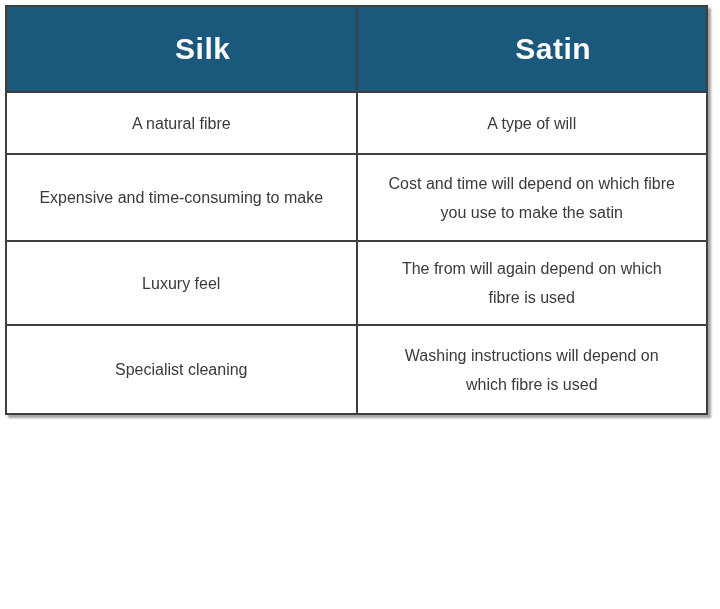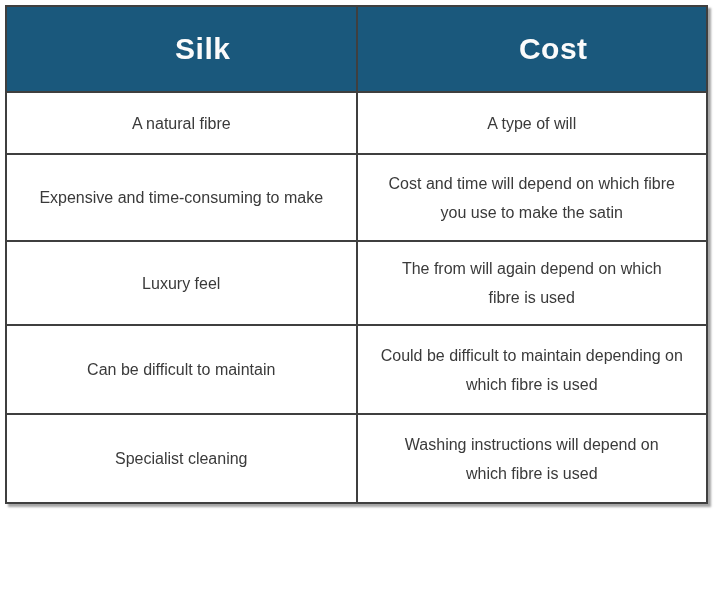--- a/index.html
+++ b/index.html
@@ -69,21 +69,21 @@
 <body>
 
 <div class="page">
   <table class="compare-table">
     <thead>
       <tr>
         <th>
           <span class="cell-text">Silk</span>
         </th>
         <th>
-          <span class="cell-text">Cost</span>
+          <span class="cell-text">Satin</span>
         </th>
       </tr>
     </thead>
     <tbody>
       <tr>
         <td>
           <span class="cell-text">A natural fibre</span>
         </td>
         <td>
           <span class="cell-text">A type of will</span>
@@ -100,28 +100,20 @@
       <tr>
         <td>
           <span class="cell-text">Luxury feel</span>
         </td>
         <td>
           <span class="cell-text narrow">The from will again depend on which fibre is used</span>
         </td>
       </tr>
       <tr>
         <td>
-          <span class="cell-text">Can be difficult to maintain</span>
-        </td>
-        <td>
-          <span class="cell-text">Could be difficult to maintain depending on which fibre is used</span>
-        </td>
-      </tr>
-      <tr>
-        <td>
           <span class="cell-text">Specialist cleaning</span>
         </td>
         <td>
           <span class="cell-text narrow">Washing instructions will depend on which fibre is used</span>
         </td>
       </tr>
     </tbody>
   </table>
 </div>
 

